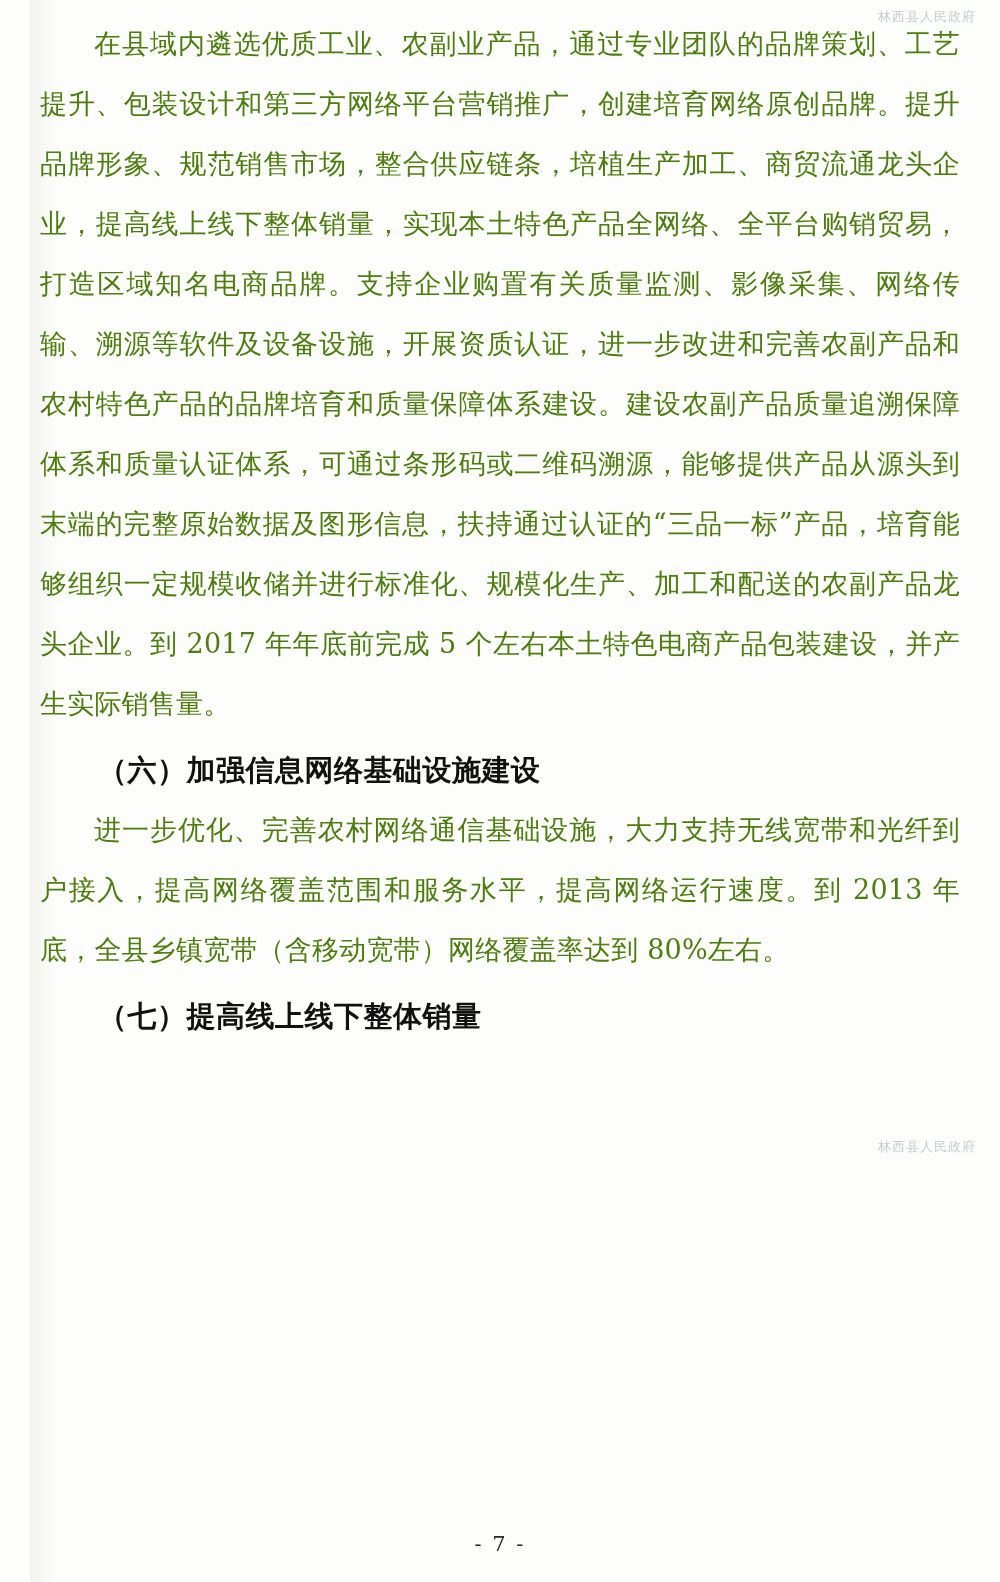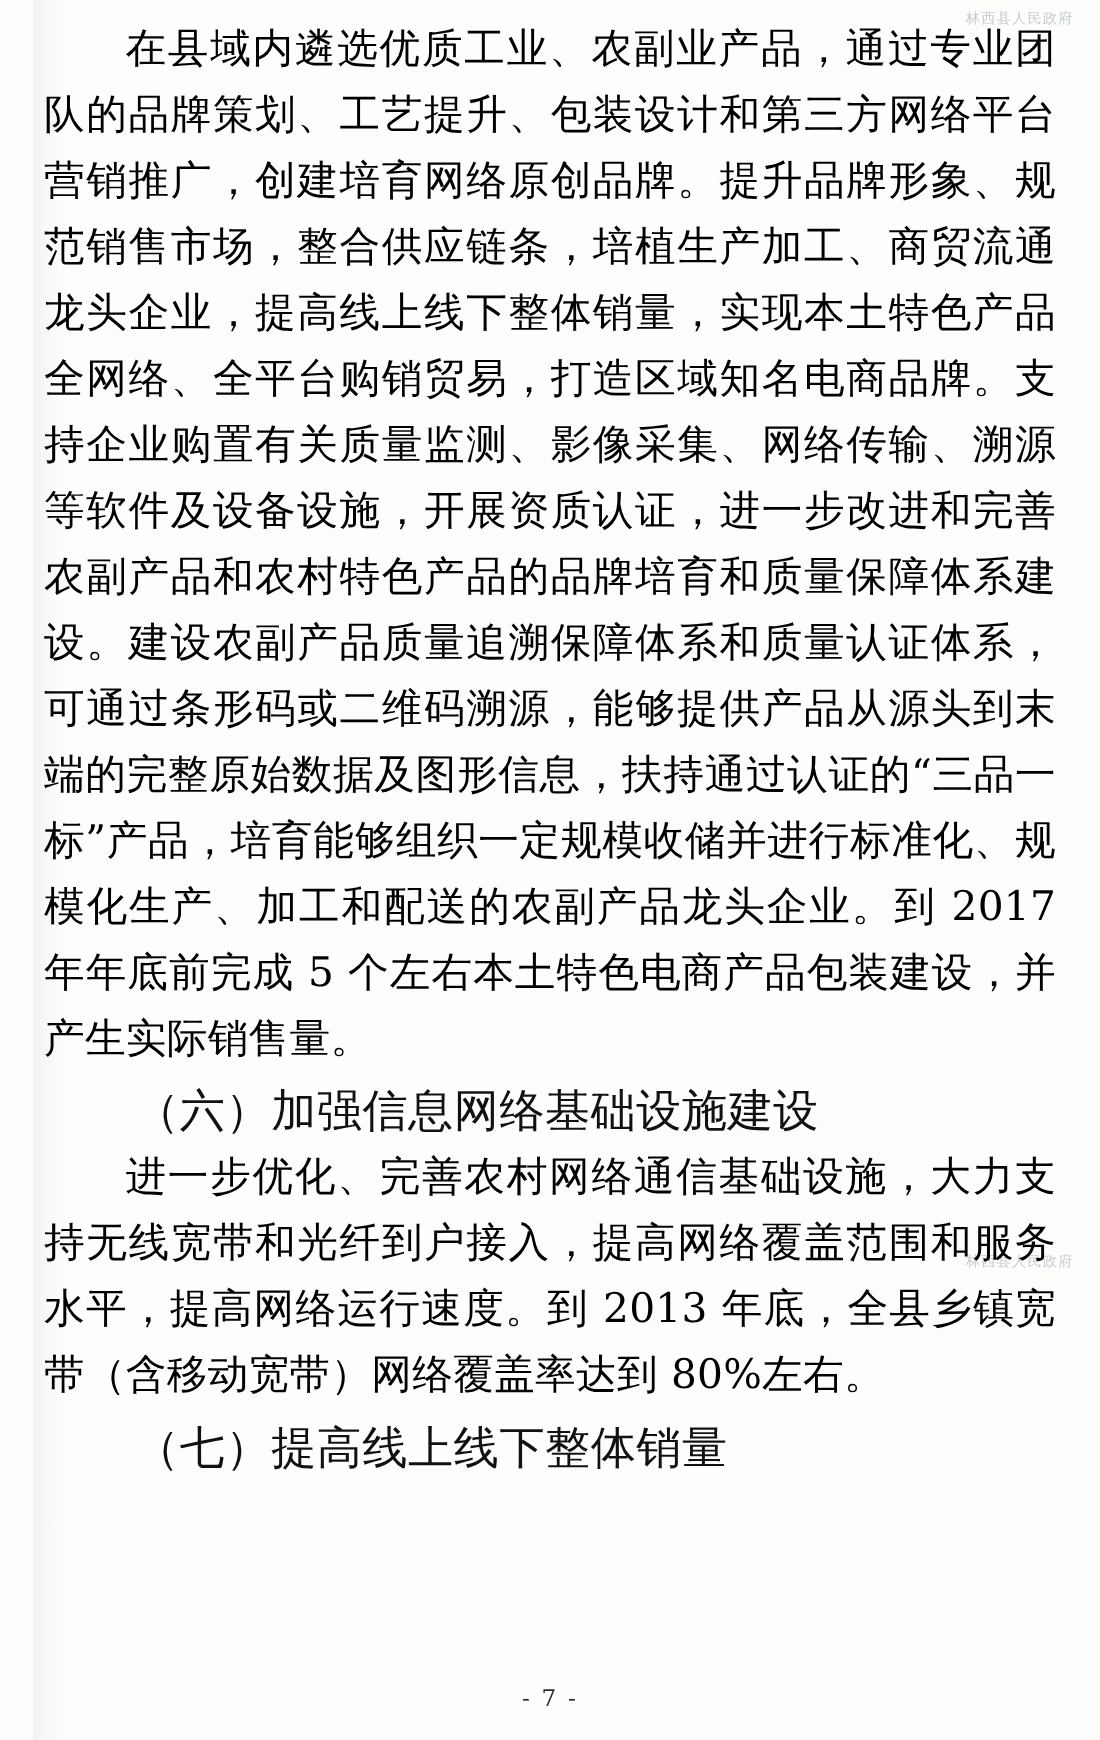--- a/index.html
+++ b/index.html
@@ -43,35 +43,35 @@
   .content {
     position: absolute;
     left: 0;
     top: 0;
     width: 1000px;
     padding: 14px 40px 0 40px;
     box-sizing: border-box;
   }
   p.body-text {
     margin: 0 0 0 0;
-    font-size: 37px;
+    font-size: 27px;
     line-height: 60px;
     text-align: justify;
     text-justify: inter-ideograph;
     text-indent: 2em;
-    color: #000000;
+    color: #4d7c0f;
     letter-spacing: 0.2px;
     font-family: "DejaVu Serif", serif;
   }
   h2.section-heading {
     margin: 6px 0 0 0;
-    font-size: 41px;
+    font-size: 29px;
     line-height: 60px;
     text-indent: 2em;
-    font-weight: normal;
+    font-weight: bold;
     color: #111111;
     letter-spacing: 0.5px;
     font-family: "DejaVu Sans", sans-serif;
   }
   .footer {
     position: absolute;
     left: 0;
     right: 0;
     bottom: 26px;
     text-align: center;

